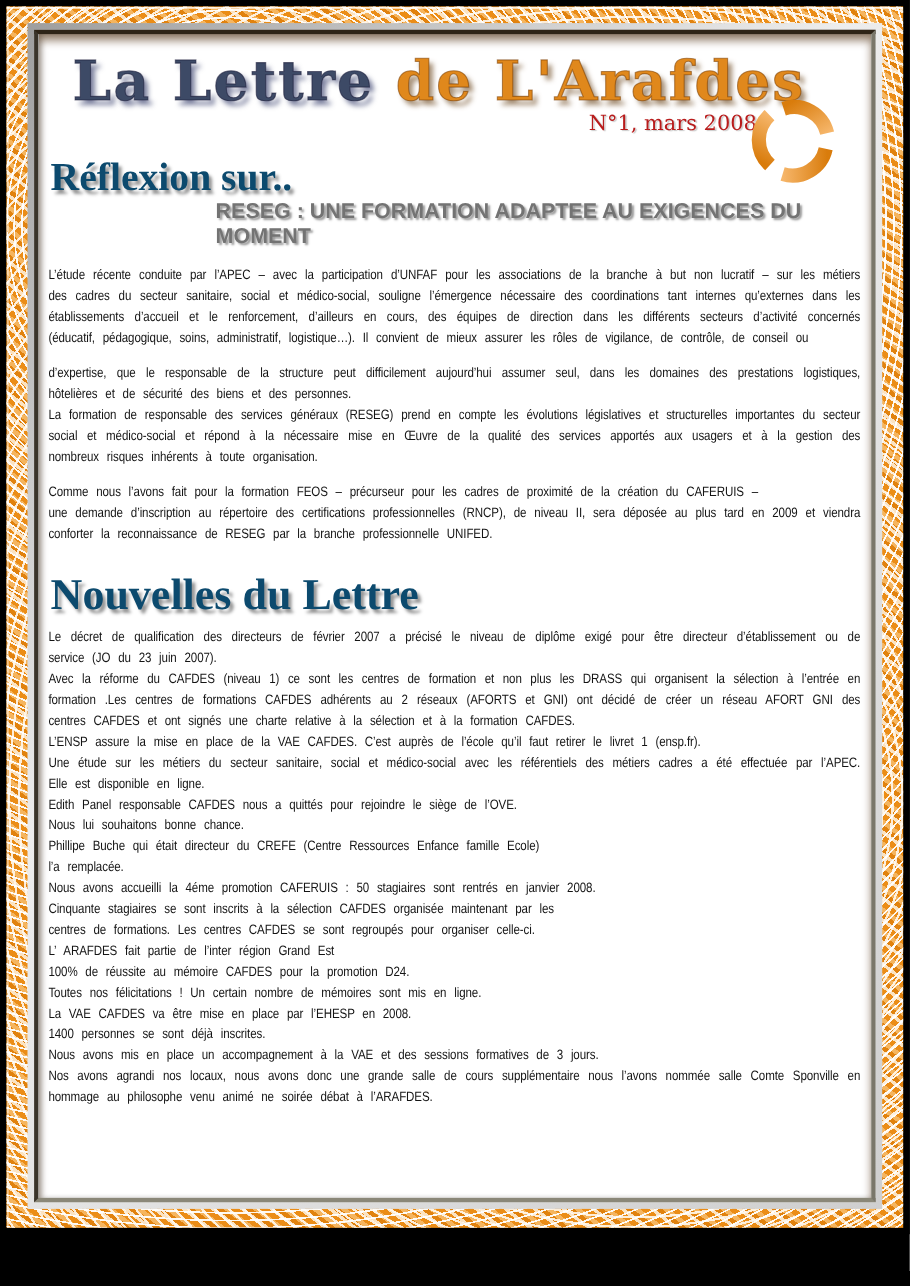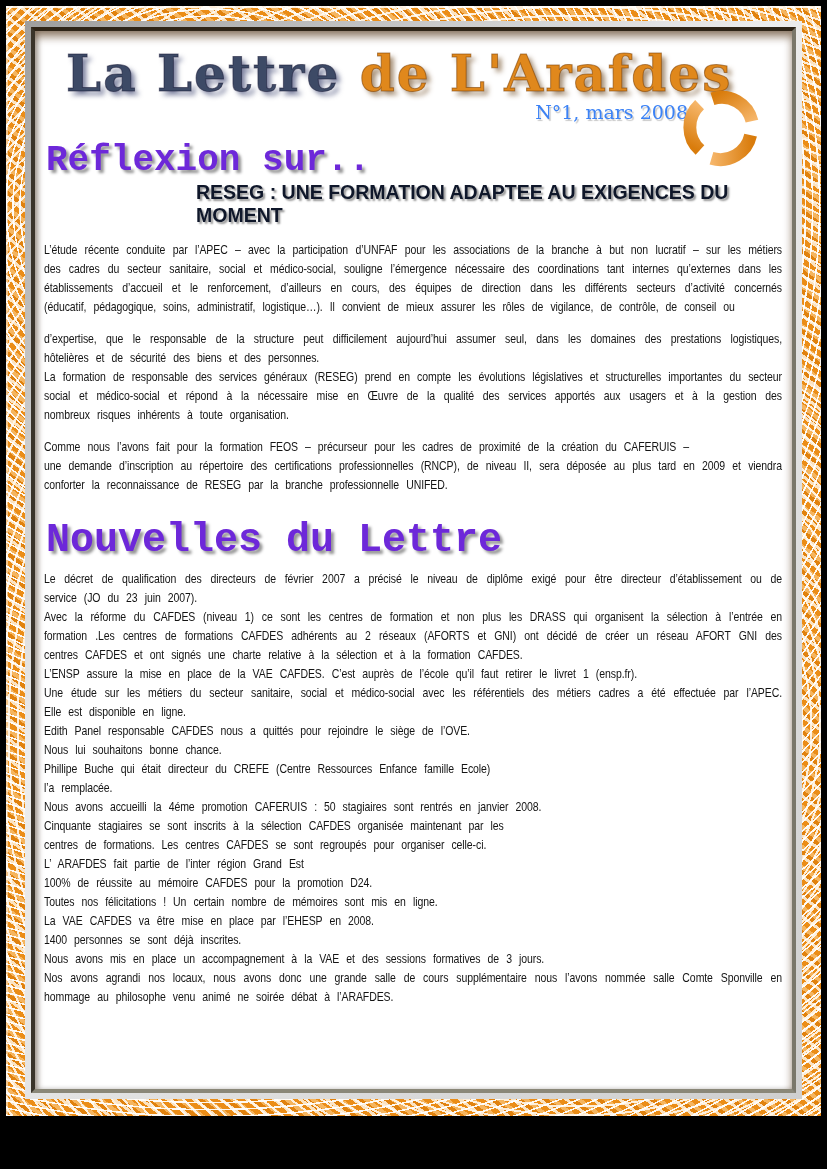--- a/index.html
+++ b/index.html
@@ -17,29 +17,29 @@
   .inner{position:relative;height:100%;box-sizing:border-box;background:#fff;
     border:4px solid;border-color:#2e2417 #7a776a #8a8778 #3a342a;
     box-shadow: inset 0 6px 8px rgba(70,35,0,.55), inset 3px 0 5px rgba(0,0,0,.22);
     padding:6px 8px 0 5px;overflow:hidden;}
 
   
   header{position:relative;padding:10px 0 0 26px;}
   .title{font-family:"DejaVu Serif",serif;font-weight:700;font-size:50px;line-height:1.08;letter-spacing:2px;white-space:nowrap;}
   .t-blue{color:#3d4a66;-webkit-text-stroke:1px rgba(25,25,55,.55);text-shadow:4px 4px 5px rgba(105,110,145,.85);}
   .t-orange{color:#e0881c;-webkit-text-stroke:1px rgba(120,60,0,.55);text-shadow:4px 4px 5px rgba(150,125,95,.85);}
-  .issue{font-family:"DejaVu Serif",serif;font-size:19px;text-align:right;padding-right:96px;margin-top:0;color:#3b82f6;text-shadow:1.5px 1.5px 1px rgba(0,0,0,.22);}
+  .issue{font-family:"DejaVu Serif",serif;font-size:19px;text-align:right;padding-right:96px;margin-top:0;color:#b91c1c;text-shadow:1.5px 1.5px 1px rgba(0,0,0,.22);}
   .logo{position:absolute;top:44px;right:20px;width:86px;height:94px;}
 
   
   main{display:block;padding:0 2px 0 4px;}
-  h2{font-family:Liberation Mono, monospace;font-weight:700;color:#6d28d9;
+  h2{font-family:Liberation Serif, serif;font-weight:700;color:#0c4a6e;
      text-shadow:3px 3px 3px rgba(0,0,0,.42);margin:24px 0 6px 2px;font-size:40px;line-height:1.12;}
   .sec-reflexion h2{font-size:36px;margin:18px 0 0 2px;}
-  .subheading{font-family:"Liberation Sans",sans-serif;font-size:19.5px;font-weight:700;color:#0f172a;
+  .subheading{font-family:"Liberation Sans",sans-serif;font-size:19.5px;font-weight:700;color:#737373;
      margin:0 0 14px 152px;text-shadow:2px 2px 2px rgba(0,0,0,.42);}
   .sec-vie h2{margin-bottom:8px;}
 
   
   .body-block{width:118%;transform:scaleX(0.8475);transform-origin:0 0;
      font-family:"Liberation Sans",sans-serif;font-size:12.4px;line-height:19px;
      letter-spacing:-0.1px;word-spacing:5px;color:#141414;}
   .body-block p{margin:0;text-align:justify;}
   .body-block p.gap{margin-top:13px;}
 </style>

